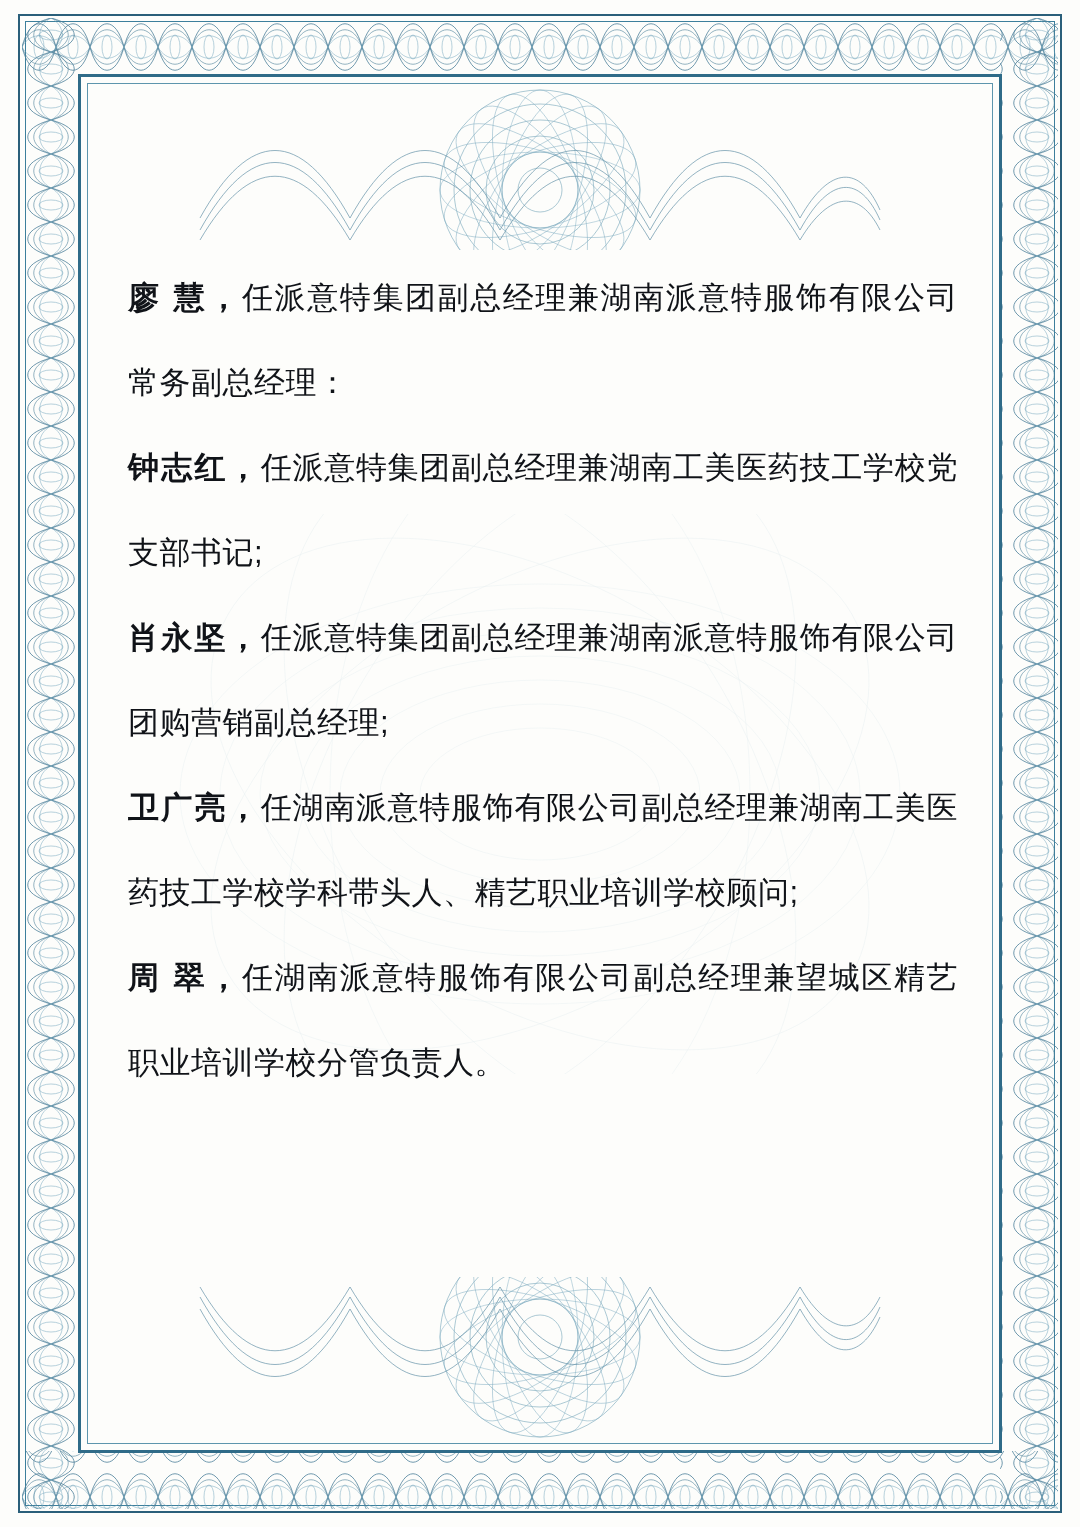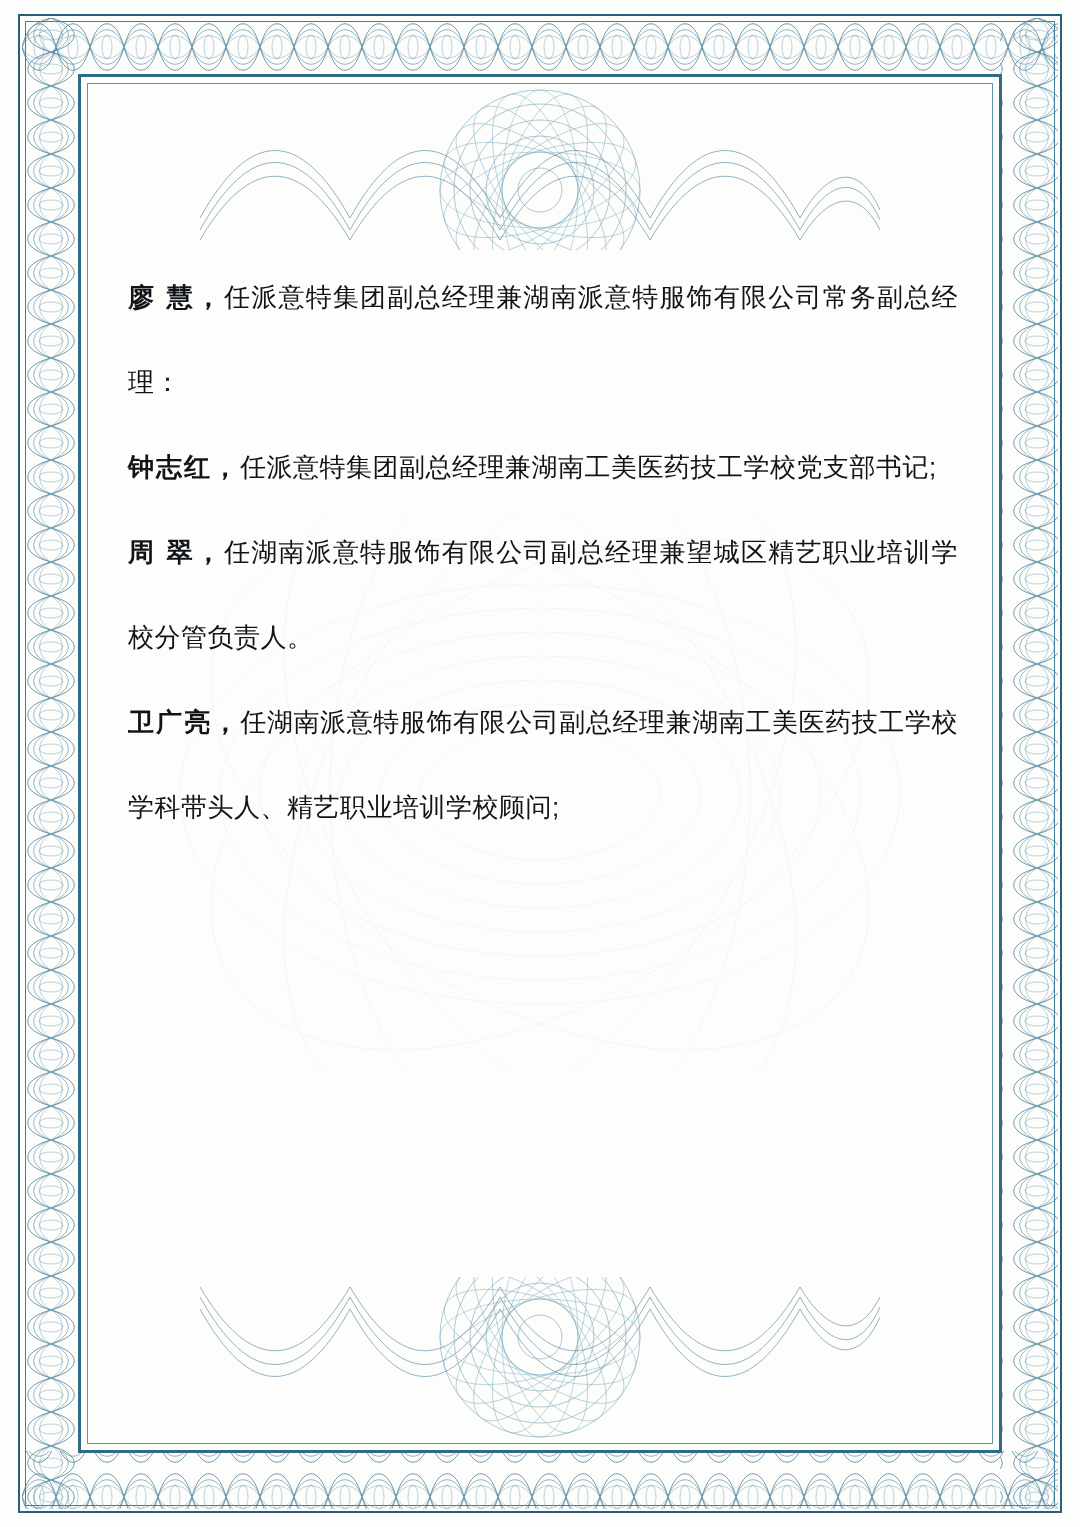--- a/index.html
+++ b/index.html
@@ -88,21 +88,21 @@
   
   .content {
     position: absolute;
     left: 128px;
     top: 255px;
     width: 830px;
     box-sizing: border-box;
   }
 
   .para {
-    font-size: 26px;
+    font-size: 31px;
     line-height: 85px;
     color: #101318;
     letter-spacing: 0.5px;
     text-align: justify;
     margin: 0 0 0 0;
     font-family: "Liberation Sans", "DejaVu Sans", sans-serif;
   }
   .para .nm {
     font-weight: bold;
     letter-spacing: 2px;
@@ -219,24 +219,27 @@
 
     <p class="para">
       <span class="nm">廖 慧，</span><span>任派意特集团副总经理兼湖南派意特服饰有限公司常务副总经理：</span>
     </p>
 
     <p class="para">
       <span class="nm">钟志红，</span><span>任派意特集团副总经理兼湖南工美医药技工学校党支部书记;</span>
     </p>
 
 
+    <p class="para">
+      <span class="nm">肖永坚，</span><span>任派意特集团副总经理兼湖南派意特服饰有限公司团购营销副总经理;</span>
+    </p>
+
+    <p class="para">
+      <span class="nm">卫广亮，</span><span>任湖南派意特服饰有限公司副总经理兼湖南工美医药技工学校学科带头人、精艺职业培训学校顾问;</span>
+    </p>
 
     <p class="para">
       <span class="nm">周 翠，</span><span>任湖南派意特服饰有限公司副总经理兼望城区精艺职业培训学校分管负责人。</span>
     </p>
 
-    <p class="para">
-      <span class="nm">卫广亮，</span><span>任湖南派意特服饰有限公司副总经理兼湖南工美医药技工学校学科带头人、精艺职业培训学校顾问;</span>
-    </p>
-
   </div>
 
 </div>
 
 </body></html>

